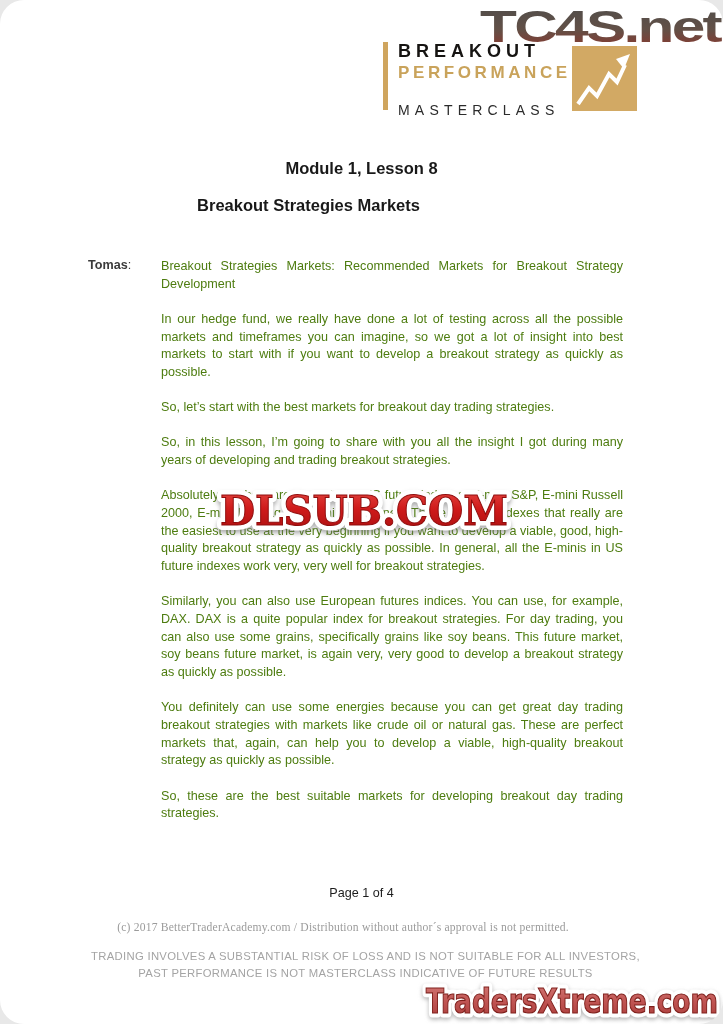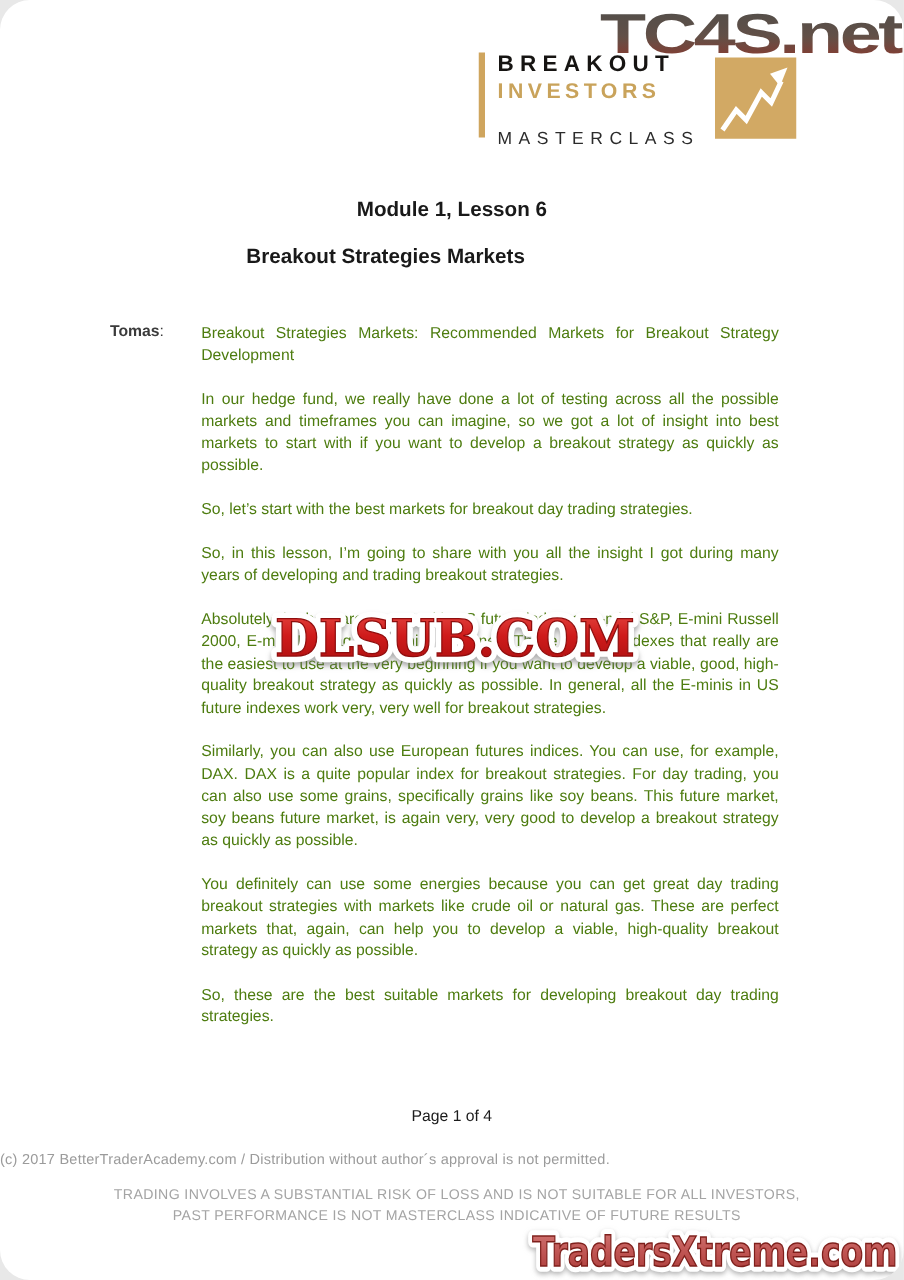--- a/index.html
+++ b/index.html
@@ -50,35 +50,35 @@
   .body-col {
     position:absolute; left:161px; top:258px; width:462px;
     font-size:12.6px; line-height:17.7px; color:#4d7c0f;
     text-align:justify;
   }
   .body-col p { margin:0 0 17.5px 0; }
 
   
   .page-indicator { position:absolute; left:0; top:886px; width:723px; text-align:center;
                     font-size:12.6px; color:#1c1c1c; }
-  .copyright { position:absolute; left:0; top:921px; width:686px; text-align:left;
-               font-size:11.6px; color:#9b9b9b; letter-spacing:0.2px; }
+  .copyright { position:absolute; left:0; top:921px; width:686px; text-align:center;
+               font-size:11.6px; color:#9b9b9b; letter-spacing:0.2px;font-family:Liberation Serif, serif; }
   .disclaimer { position:absolute; left:4px; top:948px; width:723px; text-align:center;
                 font-size:11.3px; line-height:16.5px; color:#a4a4a4; letter-spacing:0.3px; }
 </style>
 </head>
 <body>
 
 <div class="page">
 
   <div class="logo">
     <div class="logo-bar"></div>
     <div class="logo-text">
       <div class="logo-line1">BREAKOUT</div>
-      <div class="logo-line2">INVESTORS</div>
+      <div class="logo-line2">PERFORMANCE</div>
       <div class="logo-line3">MASTERCLASS</div>
     </div>
     <div class="logo-square">
       <svg viewBox="0 0 65 65">
         <polyline points="6,58 17,42 25,50 37,28 45,36 53,19" fill="none" stroke="#ffffff" stroke-width="4" stroke-linejoin="miter"></polyline>
         <polygon points="58,8 44,13 52,23" fill="#ffffff"></polygon>
       </svg>
     </div>
   </div>
 
@@ -86,21 +86,21 @@
     <defs>
       <linearGradient id="tc4sGrad" x1="0" y1="0" x2="0" y2="1">
         <stop offset="0" stop-color="#3f3e3c"></stop>
         <stop offset="0.55" stop-color="#554238"></stop>
         <stop offset="1" stop-color="#87251a"></stop>
       </linearGradient>
     </defs>
     <text x="2" y="40" font-family="Liberation Sans, sans-serif" font-size="45" font-weight="bold" letter-spacing="-2" textLength="240" lengthAdjust="spacingAndGlyphs" fill="url(#tc4sGrad)" opacity="0.92">TC4S.net</text>
   </svg>
 
-  <div class="title-1">Module 1, Lesson 6</div>
+  <div class="title-1">Module 1, Lesson 8</div>
   <div class="title-2">Breakout Strategies Markets</div>
 
   <div class="speaker"><span class="name">Tomas</span><span>:</span></div>
 
   <div class="body-col">
     <p>Breakout Strategies Markets: Recommended Markets for Breakout Strategy Development</p>
     <p>In our hedge fund, we really have done a lot of testing across all the possible markets and timeframes you can imagine, so we got a lot of insight into best markets to start with if you want to develop a breakout strategy as quickly as possible.</p>
     <p>So, let’s start with the best markets for breakout day trading strategies.</p>
     <p>So, in this lesson, I’m going to share with you all the insight I got during many years of developing and trading breakout strategies.</p>
     <p>Absolutely the best are to start with US future indexes: E-mini S&amp;P, E-mini Russell 2000, E-mini Nasdaq and mini Dow Jones. These are the indexes that really are the easiest to use at the very beginning if you want to develop a viable, good, high-quality breakout strategy as quickly as possible. In general, all the E-minis in US future indexes work very, very well for breakout strategies.</p>

